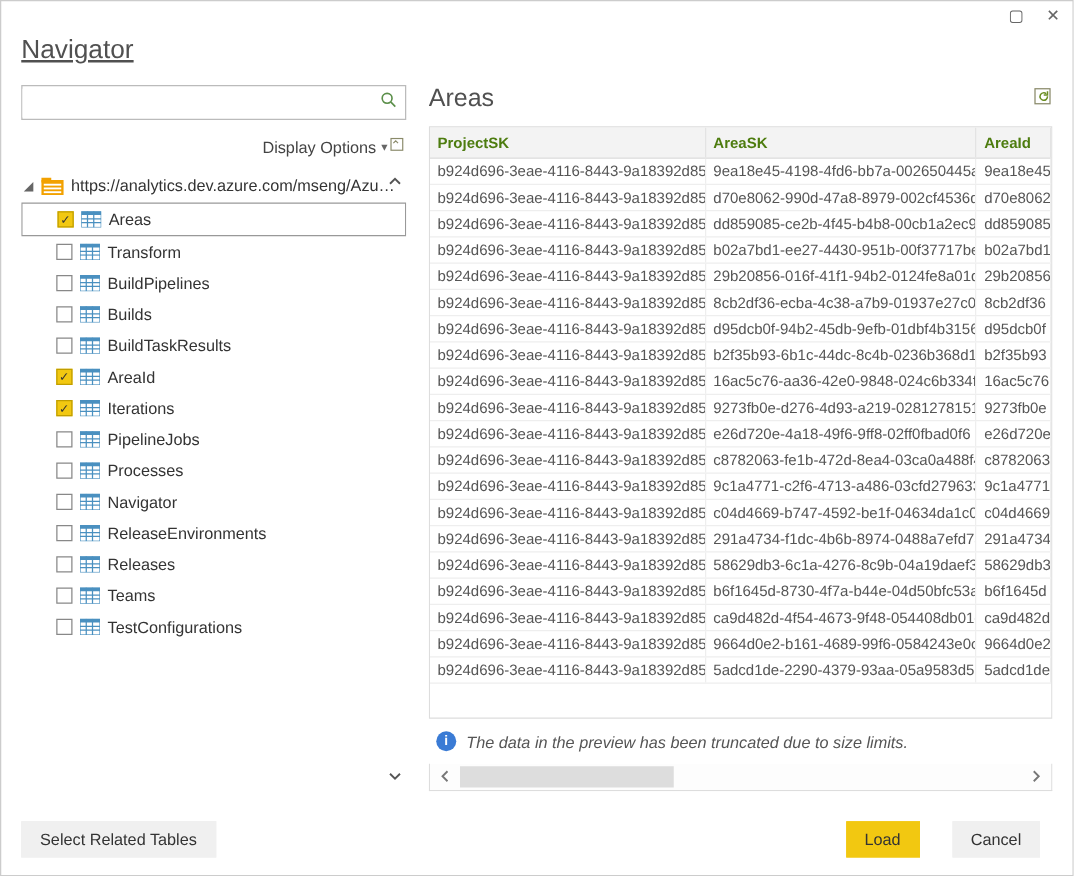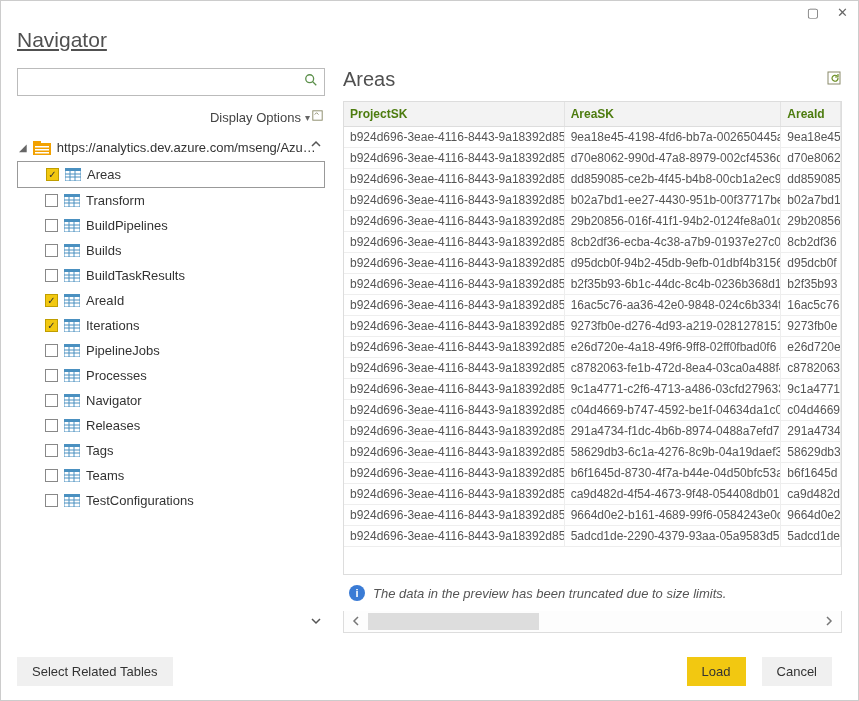--- a/index.html
+++ b/index.html
@@ -51,21 +51,21 @@
   .infoline .iicon { width:16px; height:16px; border-radius:50%; background:#3a7bd5; color:#fff; font-size:11px; font-style: normal; font-weight:bold; display:inline-flex; align-items:center; justify-content:center;}
   .hscroll { display:flex; align-items:center; border:1px solid #ddd; border-top:none; height:22px; background:#fdfdfd;}
   .hscroll .harr { width:24px; text-align:center; color:#777; font-size:12px;}
   .hscroll .tracka { flex:1; height:100%; position:relative; }
   .hscroll .thumb { position:absolute; left:0; top:2px; bottom:2px; width:38%; background:#ddd;}
   
   .footer { display:flex; justify-content:space-between; align-items:center; padding: 14px 16px; }
   .btn { font-size:13px; padding: 6px 14px; background:#f0f0f0; border:1px solid #f0f0f0; cursor:default; color:#333;}
   .btn.primary { background:#f2c811; border-color:#f2c811; color:#333;}
   .btn.highlight { outline:2px solid #d13438; outline-offset: 1px; }
-  .footer-right { display:flex; gap:16px; align-items:center; padding-right:10px;}
+  .footer-right { display:flex; gap:26px; align-items:center; padding-right:10px;}
 </style>
 </head>
 <body>
 <div class="window">
 
   <div class="titlebar">
     <div class="winbtns">
       <span>▢</span>
       <span>✕</span>
     </div>
@@ -262,35 +262,35 @@
                 <span class="tblicon">
                   <svg viewBox="0 0 16 13">
                     <rect x="0" y="0" width="16" height="13" fill="none" stroke="#4a90c0" stroke-width="1"></rect>
                     <rect x="0" y="0" width="16" height="3" fill="#4a90c0"></rect>
                     <line x1="0" y1="6" x2="16" y2="6" stroke="#4a90c0" stroke-width="1"></line>
                     <line x1="0" y1="9" x2="16" y2="9" stroke="#4a90c0" stroke-width="1"></line>
                     <line x1="5" y1="0" x2="5" y2="13" stroke="#4a90c0" stroke-width="1"></line>
                     <line x1="10" y1="0" x2="10" y2="13" stroke="#4a90c0" stroke-width="1"></line>
                   </svg>
                 </span>
+                <span>ReleaseEnvironments</span>
+              </div>
+              <div class="item-row">
+                <span class="cbx"></span>
+                <span class="tblicon">
+                  <svg viewBox="0 0 16 13">
+                    <rect x="0" y="0" width="16" height="13" fill="none" stroke="#4a90c0" stroke-width="1"></rect>
+                    <rect x="0" y="0" width="16" height="3" fill="#4a90c0"></rect>
+                    <line x1="0" y1="6" x2="16" y2="6" stroke="#4a90c0" stroke-width="1"></line>
+                    <line x1="0" y1="9" x2="16" y2="9" stroke="#4a90c0" stroke-width="1"></line>
+                    <line x1="5" y1="0" x2="5" y2="13" stroke="#4a90c0" stroke-width="1"></line>
+                    <line x1="10" y1="0" x2="10" y2="13" stroke="#4a90c0" stroke-width="1"></line>
+                  </svg>
+                </span>
                 <span>Releases</span>
-              </div>
-              <div class="item-row">
-                <span class="cbx"></span>
-                <span class="tblicon">
-                  <svg viewBox="0 0 16 13">
-                    <rect x="0" y="0" width="16" height="13" fill="none" stroke="#4a90c0" stroke-width="1"></rect>
-                    <rect x="0" y="0" width="16" height="3" fill="#4a90c0"></rect>
-                    <line x1="0" y1="6" x2="16" y2="6" stroke="#4a90c0" stroke-width="1"></line>
-                    <line x1="0" y1="9" x2="16" y2="9" stroke="#4a90c0" stroke-width="1"></line>
-                    <line x1="5" y1="0" x2="5" y2="13" stroke="#4a90c0" stroke-width="1"></line>
-                    <line x1="10" y1="0" x2="10" y2="13" stroke="#4a90c0" stroke-width="1"></line>
-                  </svg>
-                </span>
-                <span>Tags</span>
               </div>
               <div class="item-row">
                 <span class="cbx"></span>
                 <span class="tblicon">
                   <svg viewBox="0 0 16 13">
                     <rect x="0" y="0" width="16" height="13" fill="none" stroke="#4a90c0" stroke-width="1"></rect>
                     <rect x="0" y="0" width="16" height="3" fill="#4a90c0"></rect>
                     <line x1="0" y1="6" x2="16" y2="6" stroke="#4a90c0" stroke-width="1"></line>
                     <line x1="0" y1="9" x2="16" y2="9" stroke="#4a90c0" stroke-width="1"></line>
                     <line x1="5" y1="0" x2="5" y2="13" stroke="#4a90c0" stroke-width="1"></line>

